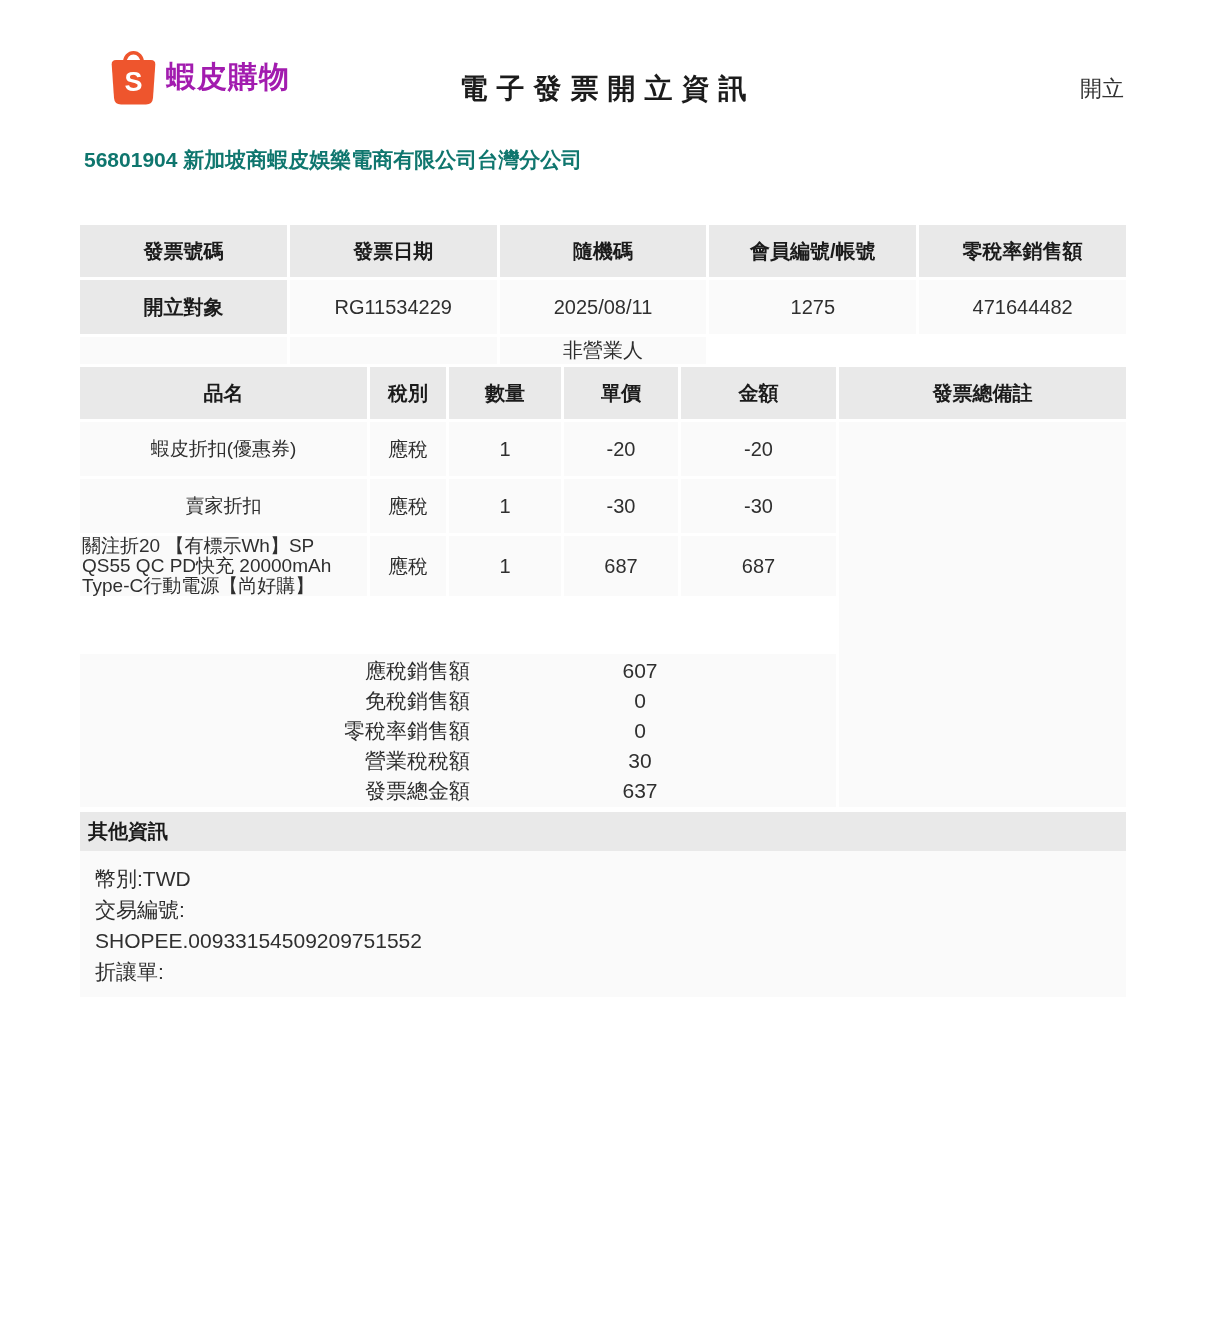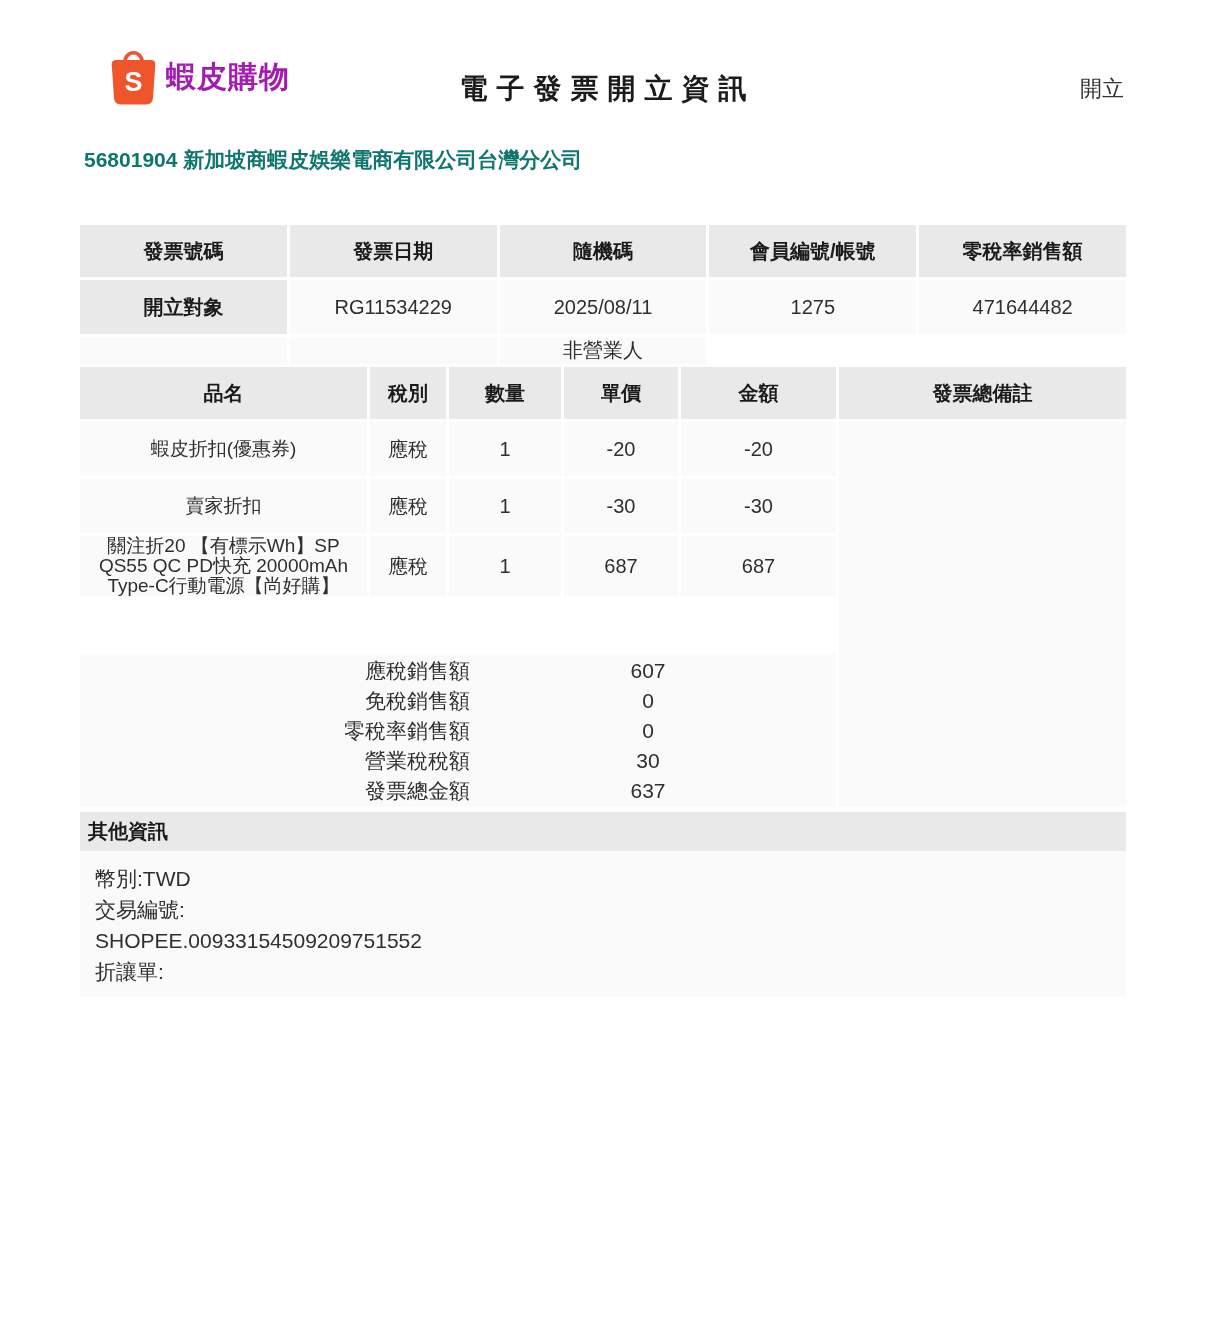--- a/index.html
+++ b/index.html
@@ -53,36 +53,36 @@
     gap:3px;
   }
   .hc {
     background:#E9E9E9;
     display:flex; align-items:center; justify-content:center;
     font-size:20px; font-weight:bold; color:#1b1b1b;
   }
   .dc {
     background:#FAFAFA;
     display:flex; align-items:center; justify-content:center;
-    font-size:20px; color:#2f2f2f; text-align:center;
+    font-size:20px; color:#2f2f2f; 
   }
   .item-name { font-size:19px; line-height:20px; padding:0 2px; }
   .remark-cell { grid-column:6; grid-row:2 / 7; background:#FAFAFA; }
   .total-band {
     grid-column:1 / 6; grid-row:5;
     background:#E9E9E9;
     display:flex; align-items:center; justify-content:center;
     font-size:20px; font-weight:bold; color:#1b1b1b;
   }
   .totals-box {
     grid-column:1 / 6; grid-row:6;
     background:#FAFAFA;
     padding-top:2px;
   }
-  .total-line { display:flex; height:30px; align-items:center;gap:8px; }
+  .total-line { display:flex; height:30px; align-items:center; }
   .total-label { width:390px; text-align:right; font-size:21px; color:#2f2f2f; }
   .total-value { width:340px; text-align:center; font-size:21px; color:#2f2f2f; }
 
   
   .other { position:absolute; left:80px; top:812px; width:1046px; }
   .other-header {
     height:39px; background:#E9E9E9;
     display:flex; align-items:center;
     padding-left:8px;
     font-size:20px; font-weight:bold; color:#1b1b1b;

